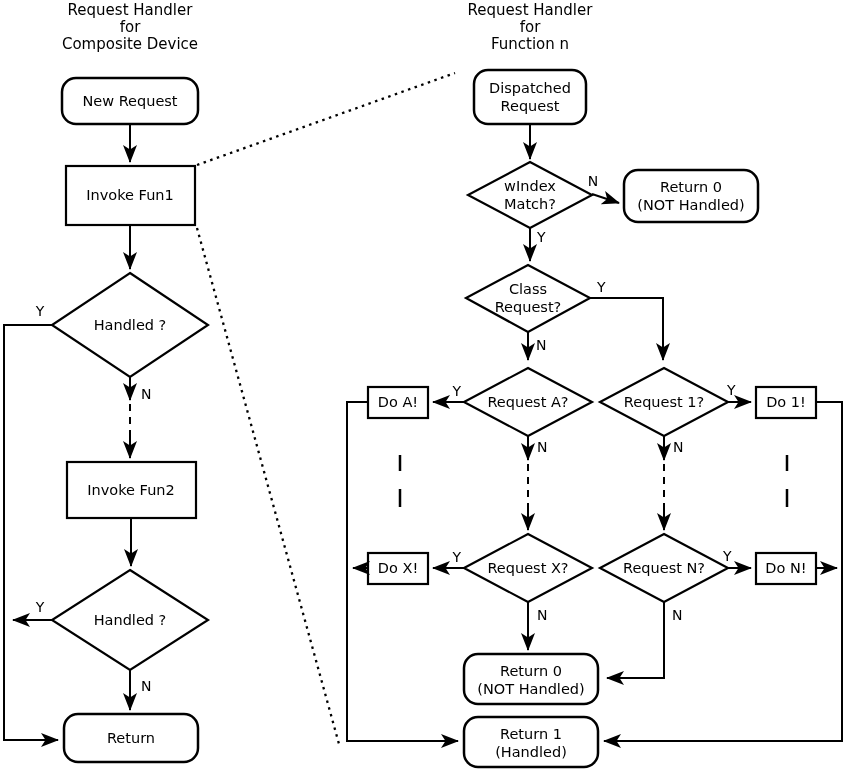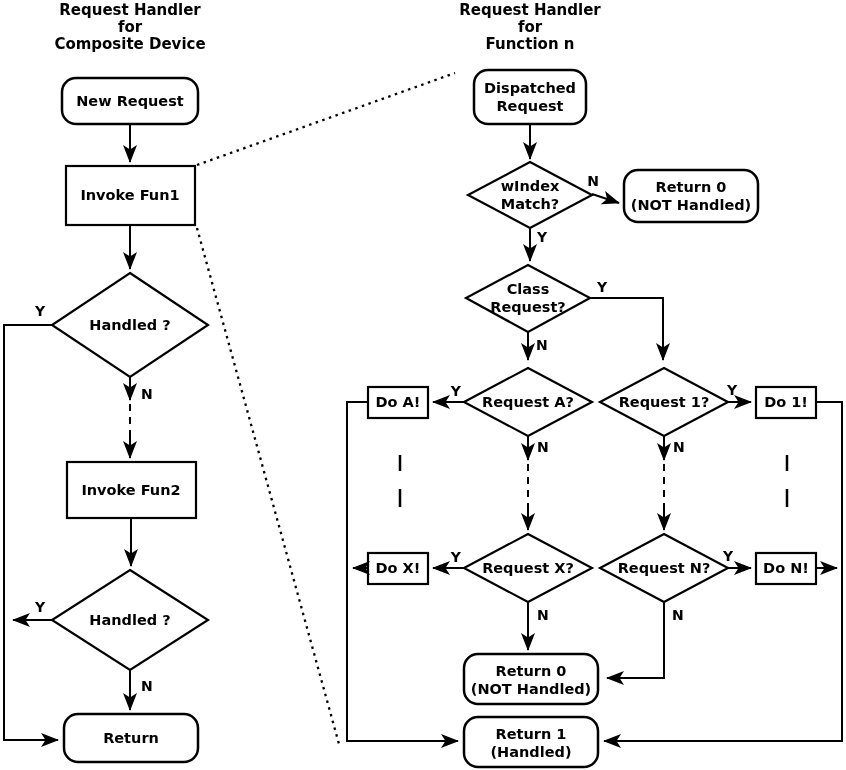--- a/index.html
+++ b/index.html
@@ -5,21 +5,20 @@
   html, body {
     margin: 0;
     padding: 0;
     background: var(--paper, #ffffff);
   }
   .canvas {
     width: 846px;
     height: 770px;
     position: relative;
     background: var(--paper, #ffffff);
-    font-weight: bold;
   }
   svg { display: block; }
   svg text {
     font-family: "DejaVu Sans", "Liberation Sans", sans-serif;
     fill: var(--ink, #000000);
   }
   .title-line {
     font-size: 15px;
     text-anchor: middle;
   }

